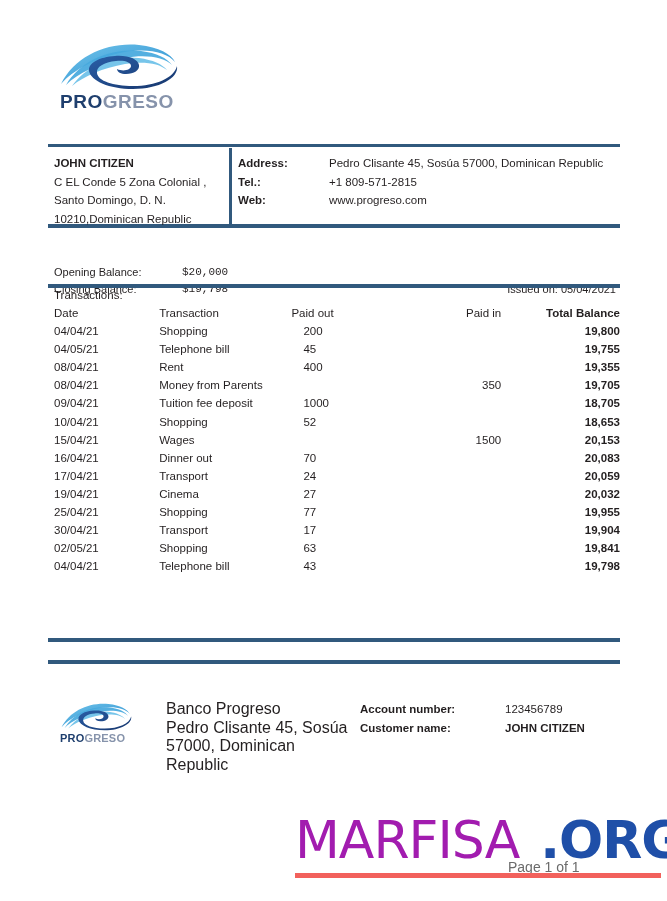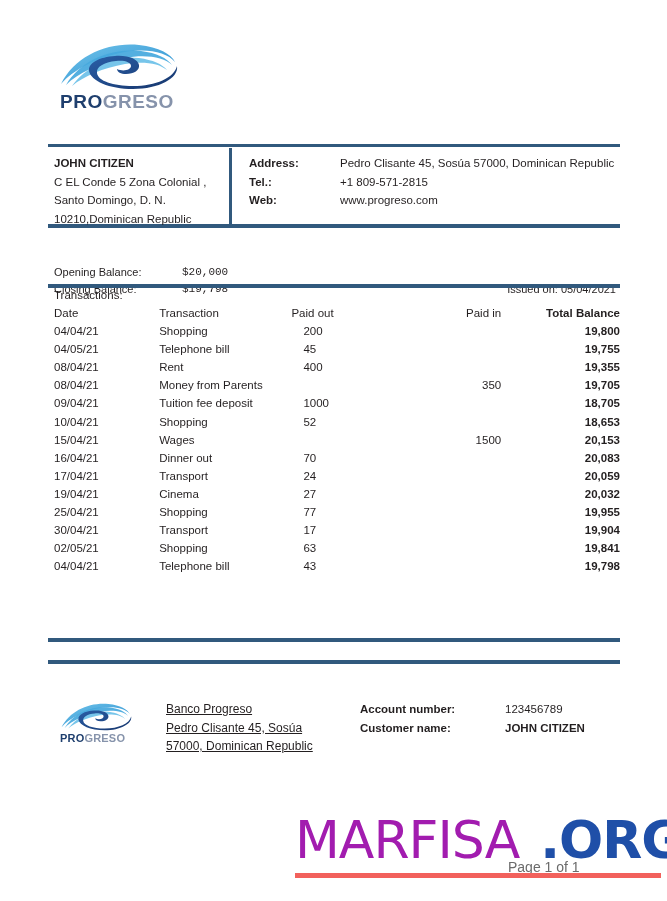--- a/index.html
+++ b/index.html
@@ -83,21 +83,20 @@
   .info-right {
     position: absolute;
     left: 190px;
     top: 7px;
     right: 0;
     font-size: 11.5px;
     line-height: 18.5px;
   }
   .info-row {
     display: flex;
-    margin-left: 11px;
   }
   .info-row .lbl {
     width: 91px;
     font-weight: bold;
     flex: none;
   }
   .info-row .val {
     flex: 1;
   }
 
@@ -205,23 +204,22 @@
     left: 2px;
     top: 32px;
     font-size: 11px;
     letter-spacing: 0.2px;
   }
   .footer-bank {
     position: absolute;
     left: 166px;
     top: 700px;
     width: 190px;
-    font-size: 12px;
+    font-size: 16px;
     line-height: 18.5px;
-    text-decoration: underline;
   }
   .footer-account {
     position: absolute;
     left: 360px;
     top: 700px;
     width: 260px;
     font-size: 11.5px;
     line-height: 18.5px;
   }
   .facct-row { display: flex; }

